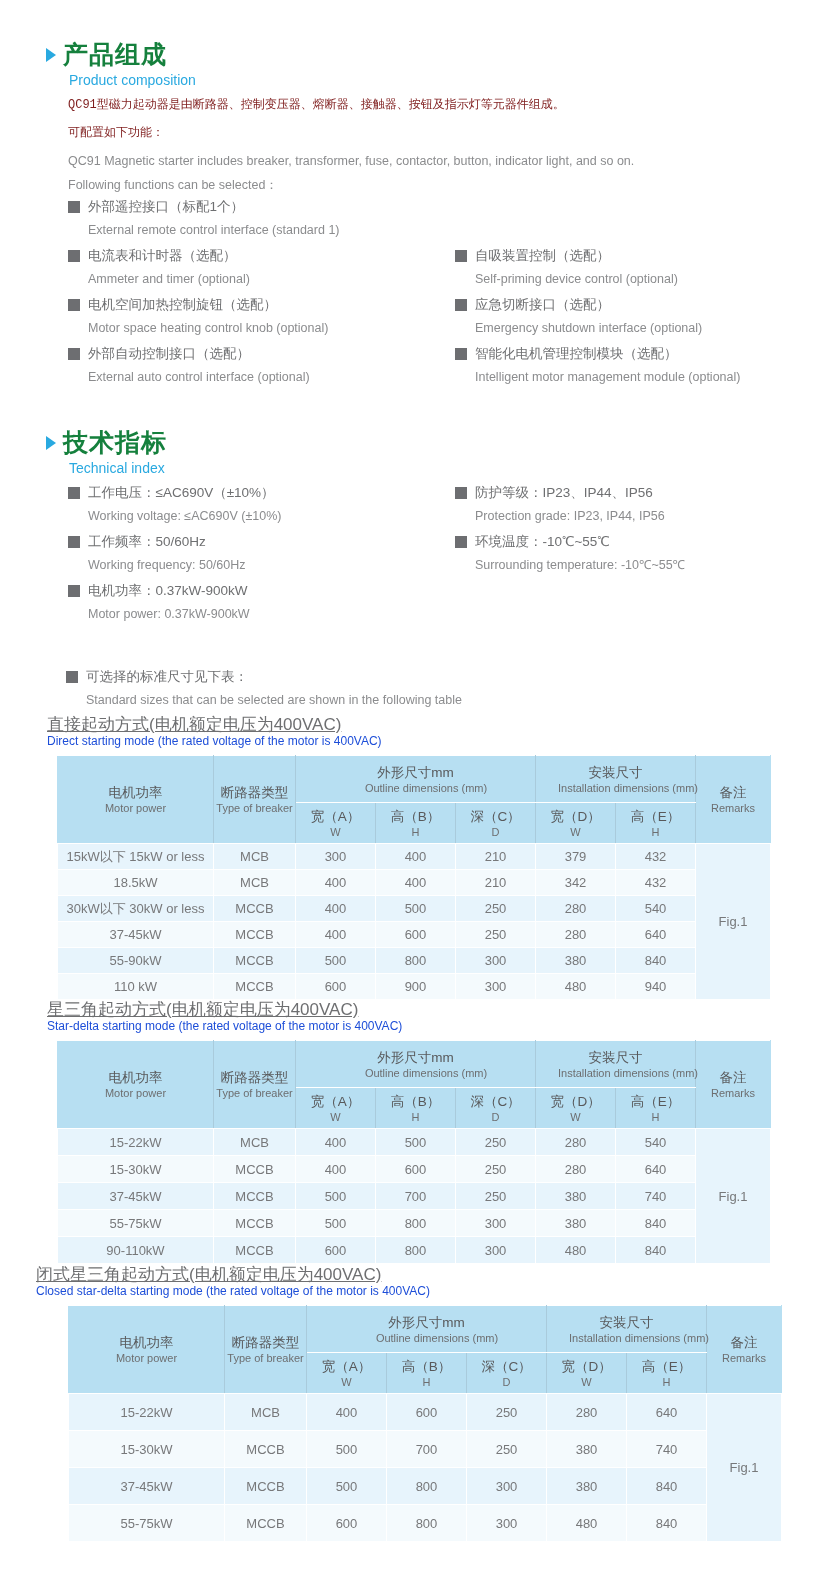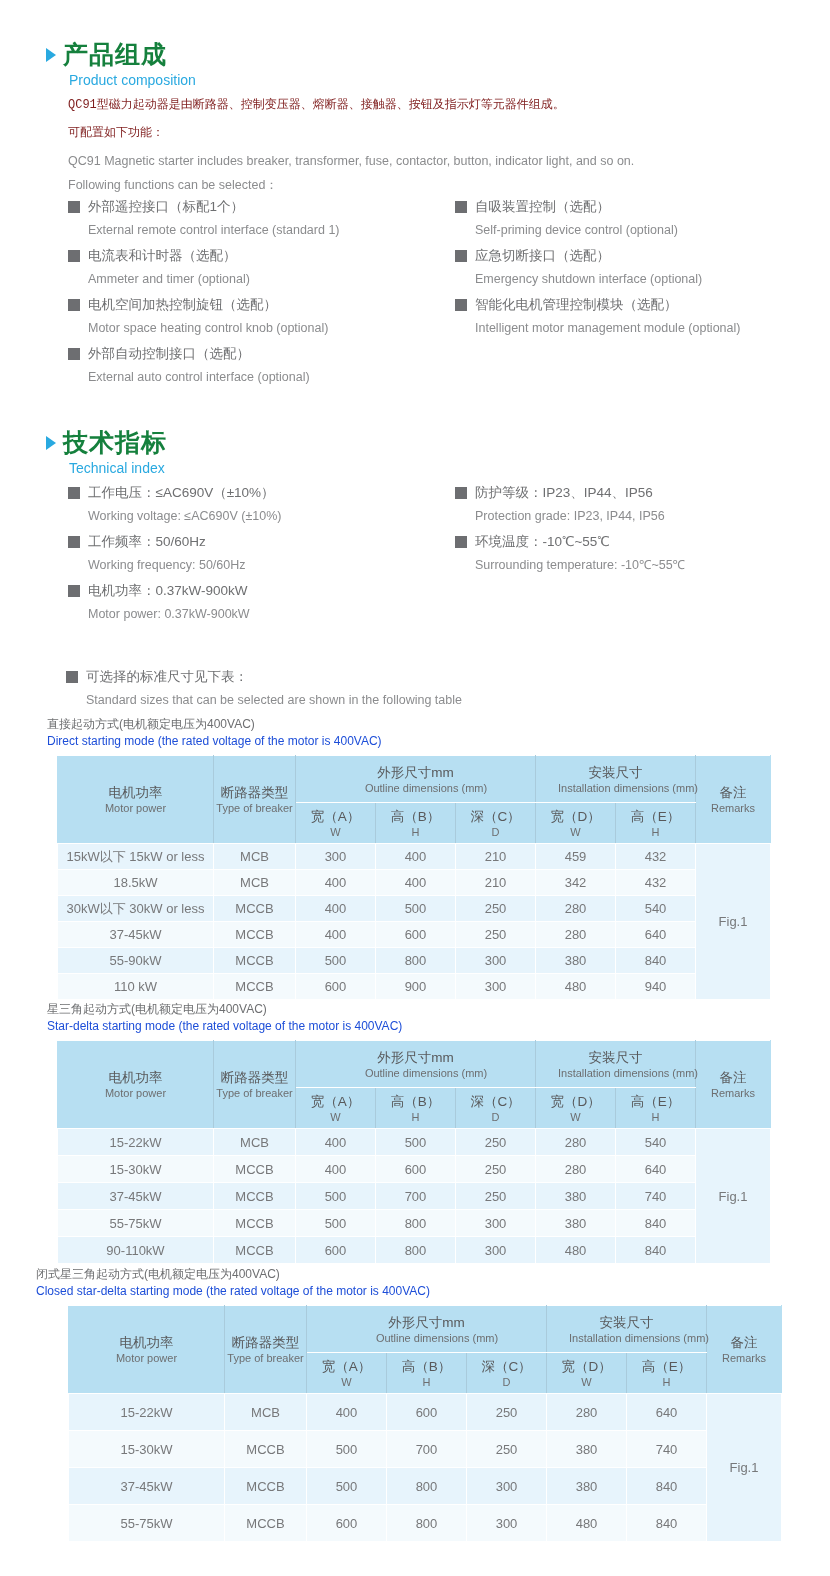--- a/index.html
+++ b/index.html
@@ -21,21 +21,21 @@
   
   .cols{display:flex;}
   .col-l{width:387px;flex:none;}
   .col-r{flex:1;}
   .feat{margin-bottom:7px;}
   .feat-zh{display:flex;align-items:center;font-size:13.5px;color:#6e6f71;line-height:18px;}
   .sq{width:12px;height:12px;background:#6d6e71;flex:none;margin-right:8px;}
   .feat-en{font-size:12.5px;color:#8b8c8e;line-height:18px;margin:5px 0 8px 20px;}
 
   
-  .cap-zh{font-size:12px;color:#6e6f71;line-height:17px;}
+  .cap-zh{font-size:17px;color:#6e6f71;line-height:17px;text-decoration:underline;}
   .cap-en{font-size:12px;color:#1d4ed8;line-height:17px;margin-bottom:5px;}
   .clip{margin-left:-11px;}
 
   
   table.spec-table{border-collapse:collapse;table-layout:fixed;width:713px;margin-left:10px;}
   .clipfix table.spec-table{margin-left:21px;}
   .spec-table th{background:#b7dff2;border-top:1px solid #fff;border-bottom:1px solid #fff;
       border-left:1px solid #a9cbdc;border-right:1px solid #a9cbdc;
       font-weight:normal;padding:2px 1px;vertical-align:middle;}
   .spec-table th:first-child{border-left:1px solid #b7dff2;margin-top:16px;}
@@ -66,21 +66,21 @@
     </div>
   </div>
 
   <div class="abs" style="left:68px;top:96px;width:720px;">
     <div class="intro-zh">QC91型磁力起动器是由断路器、控制变压器、熔断器、接触器、按钮及指示灯等元器件组成。</div>
     <div class="intro-zh">可配置如下功能：</div>
     <div class="intro-en">QC91 Magnetic starter includes breaker, transformer, fuse, contactor, button, indicator light, and so on.</div>
     <div class="intro-en">Following functions can be selected：</div>
   </div>
 
-  <div class="abs cols" style="left:68px;top:198px;width:722px;">
+  <div class="abs cols" style="left:68px;top:198px;width:722px;align-items:flex-end;">
     <div class="col-l">
       <div class="feat">
         <div class="feat-zh">
             <span class="sq"></span>
             <span>外部遥控接口（标配1个）</span>
           </div>
         <div class="feat-en">External remote control interface (standard 1)</div>
       </div>
       <div class="feat">
         <div class="feat-zh">
@@ -247,21 +247,21 @@
             </th>
         </tr>
       </thead>
       <tbody>
           <tr>
             <td>15kW以下 15kW or less</td>
             <td>MCB</td>
             <td>300</td>
             <td>400</td>
             <td>210</td>
-            <td>459</td>
+            <td>379</td>
             <td>432</td>
             <td rowspan="6" class="remark-cell">Fig.1</td>
           </tr>
           <tr>
             <td>18.5kW</td>
             <td>MCB</td>
             <td>400</td>
             <td>400</td>
             <td>210</td>
             <td>342</td>

